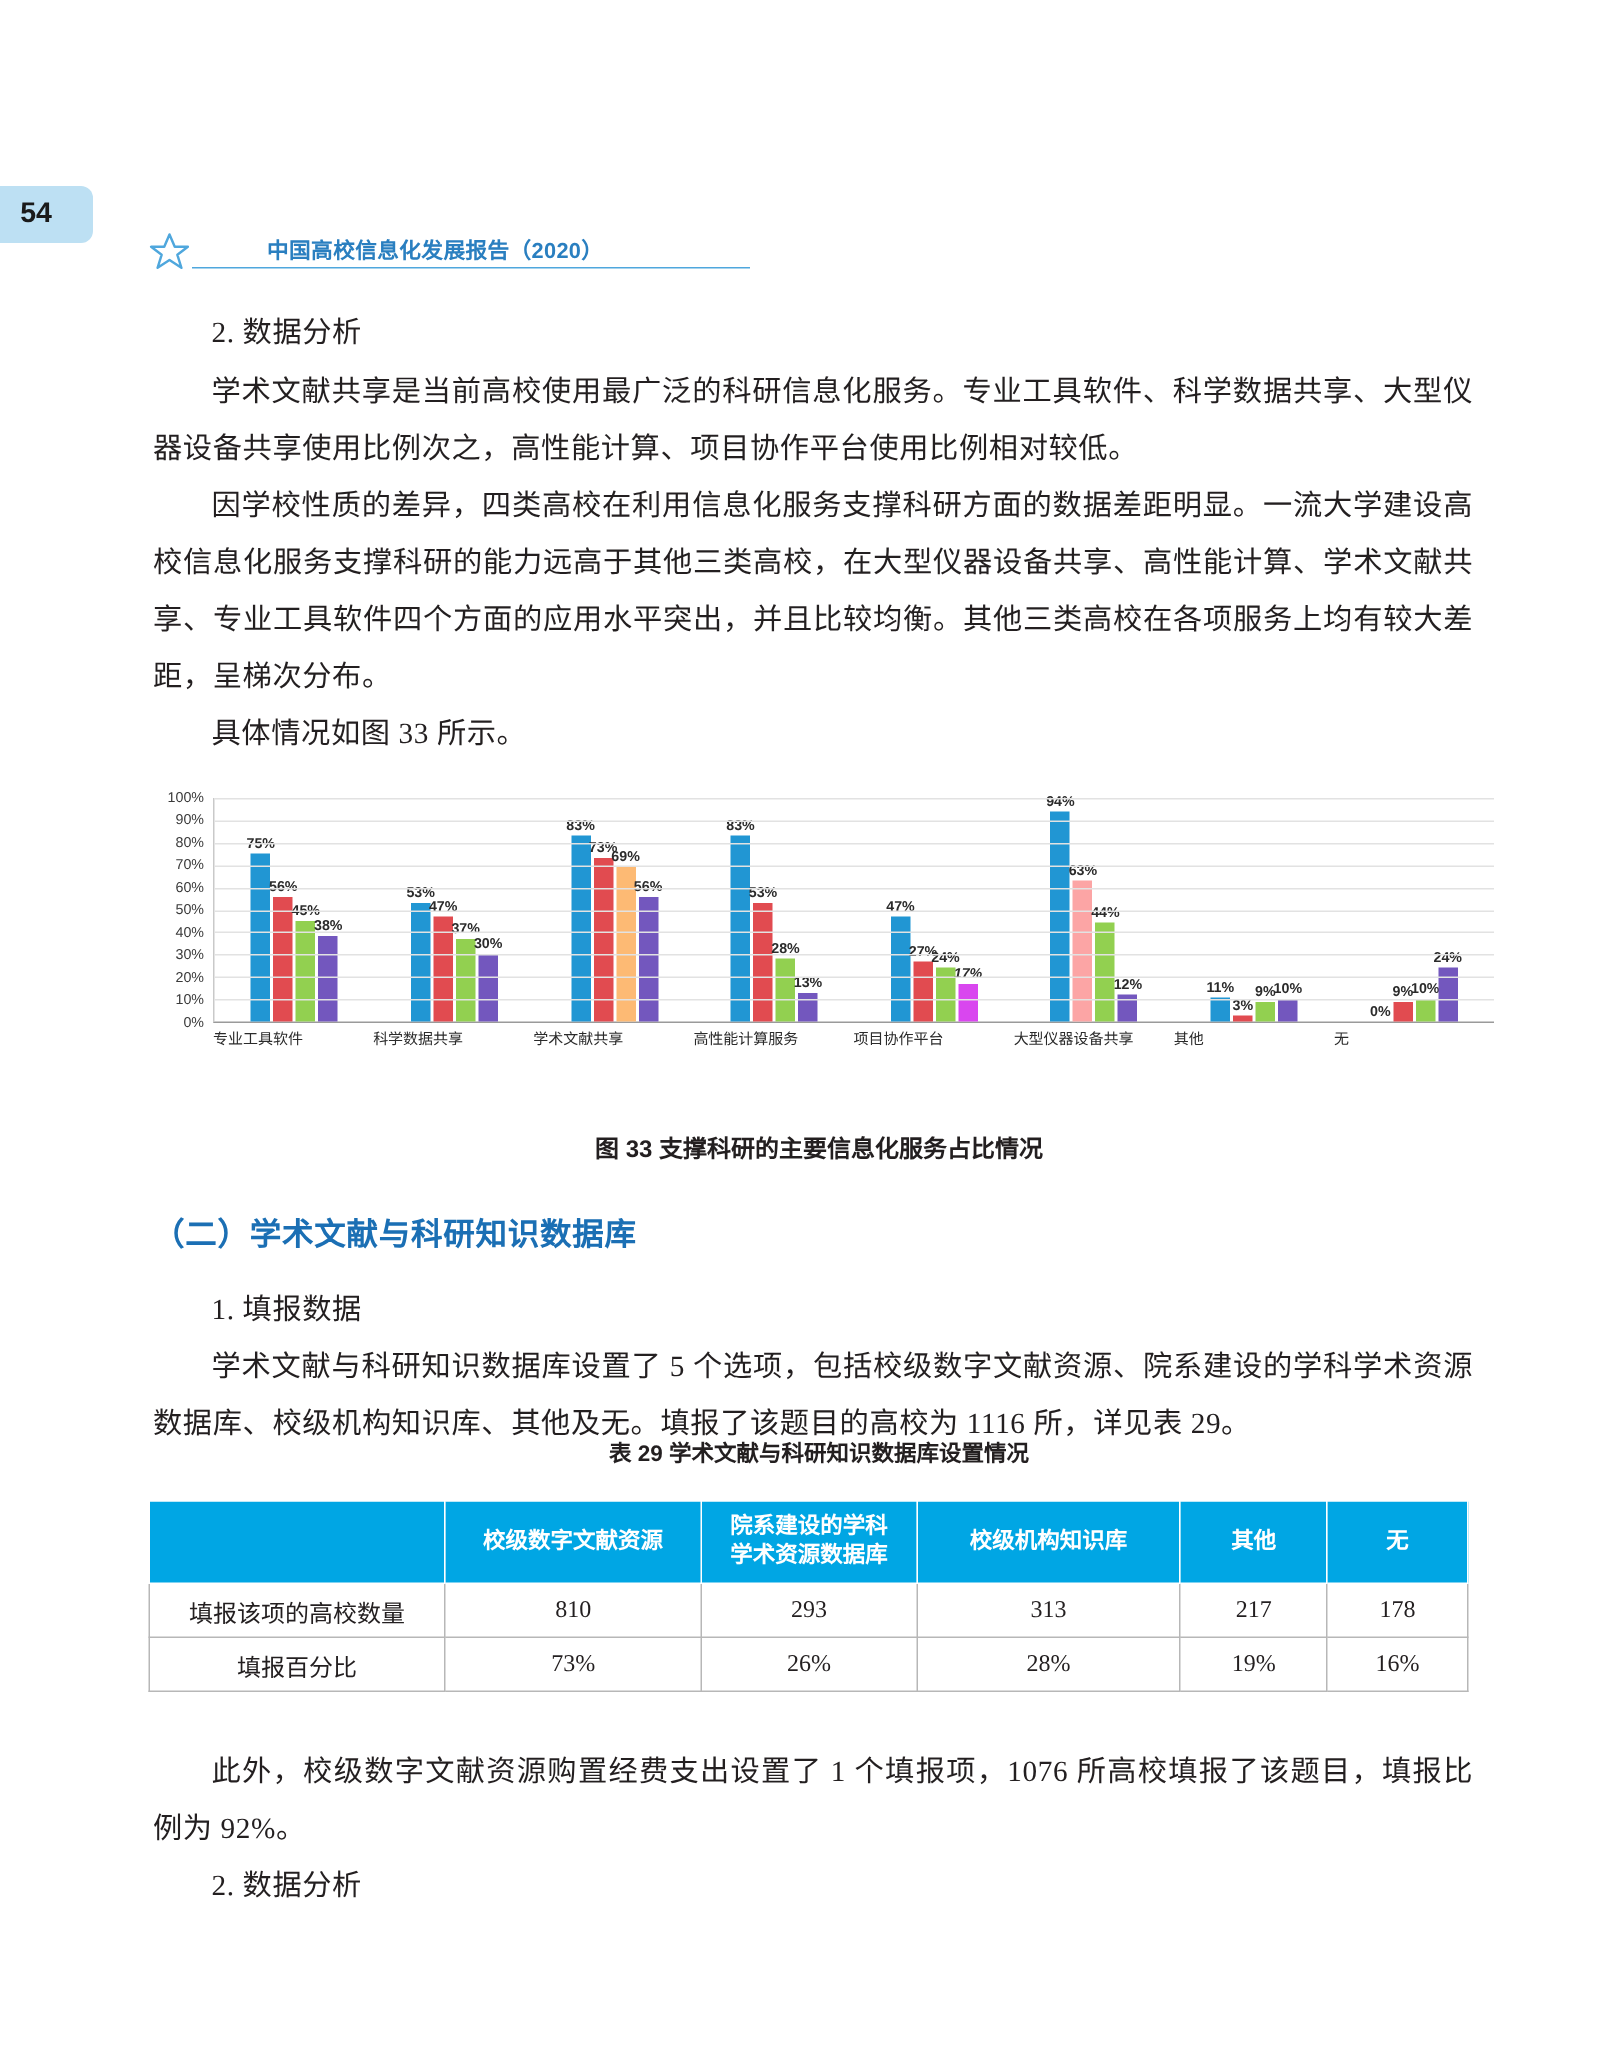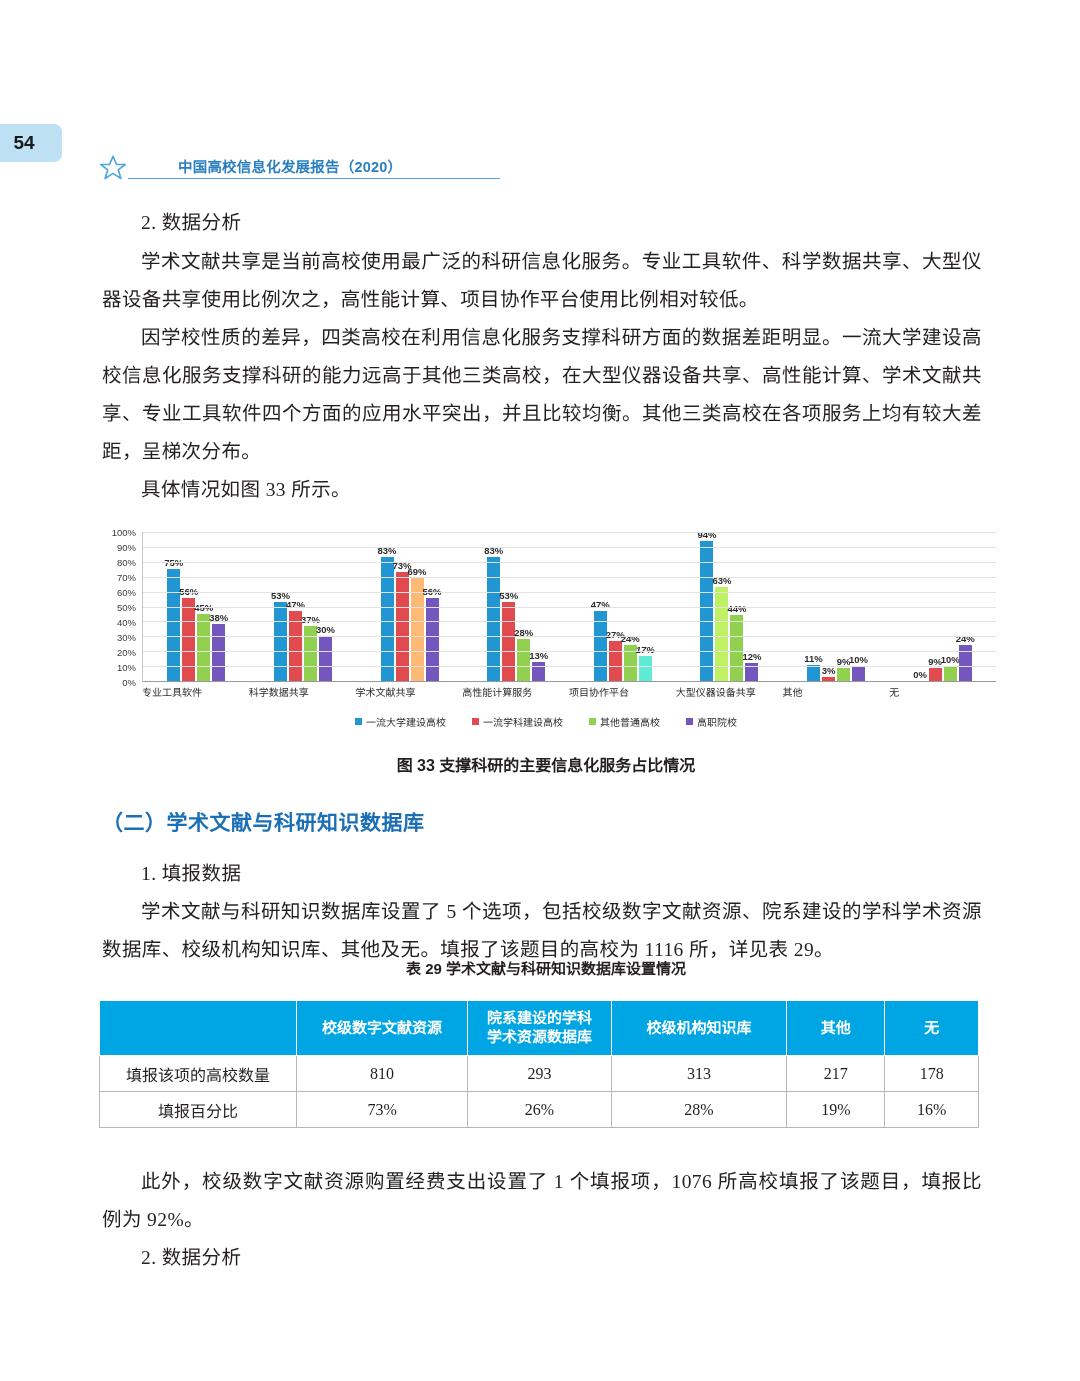--- a/index.html
+++ b/index.html
@@ -366,29 +366,29 @@
           <div class="group">
             <div class="bar" style="height: 47%; background: rgb(33, 150, 211);">
               <span class="bar-lbl">47%</span>
             </div>
             <div class="bar" style="height: 27%; background: rgb(225, 75, 80);">
               <span class="bar-lbl">27%</span>
             </div>
             <div class="bar" style="height: 24%; background: rgb(146, 208, 80);">
               <span class="bar-lbl">24%</span>
             </div>
-            <div class="bar" style="height: 17%; background: #5eead4; font-style: italic;">
+            <div class="bar" style="height: 17%; background: #d946ef; font-style: italic;">
               <span class="bar-lbl">17%</span>
             </div>
           </div>
           <div class="group">
             <div class="bar" style="height: 94%; background: rgb(33, 150, 211);">
               <span class="bar-lbl">94%</span>
             </div>
-            <div class="bar" style="height: 63%; background: #bef264;">
+            <div class="bar" style="height: 63%; background: #fca5a5;">
               <span class="bar-lbl">63%</span>
             </div>
             <div class="bar" style="height: 44%; background: rgb(146, 208, 80);">
               <span class="bar-lbl">44%</span>
             </div>
             <div class="bar" style="height: 12%; background: rgb(115, 87, 190);">
               <span class="bar-lbl">12%</span>
             </div>
           </div>
           <div class="group">
@@ -433,38 +433,20 @@
       </div>
     <div class="x-axis">
         <div class="x-lbl">专业工具软件</div>
         <div class="x-lbl">科学数据共享</div>
         <div class="x-lbl">学术文献共享</div>
         <div class="x-lbl">高性能计算服务</div>
         <div class="x-lbl">项目协作平台</div>
         <div class="x-lbl">大型仪器设备共享</div>
         <div class="x-lbl">其他</div>
         <div class="x-lbl">无</div>
-      </div>
-    <div class="legend">
-        <div class="legend-item">
-          <span class="swatch" style="background: rgb(33, 150, 211);"></span>
-          <span>一流大学建设高校</span>
-        </div>
-        <div class="legend-item">
-          <span class="swatch" style="background: rgb(225, 75, 80);"></span>
-          <span>一流学科建设高校</span>
-        </div>
-        <div class="legend-item">
-          <span class="swatch" style="background: rgb(146, 208, 80);"></span>
-          <span>其他普通高校</span>
-        </div>
-        <div class="legend-item">
-          <span class="swatch" style="background: rgb(115, 87, 190);"></span>
-          <span>高职院校</span>
-        </div>
       </div>
   </div>
 </div>
 <div class="fig-caption">图 33  支撑科研的主要信息化服务占比情况</div>
 
 <div class="col" style="top:806px;">
   <p class="sec-head">（二）学术文献与科研知识数据库</p>
 </div>
 
 <div class="col" style="top:855px;">

